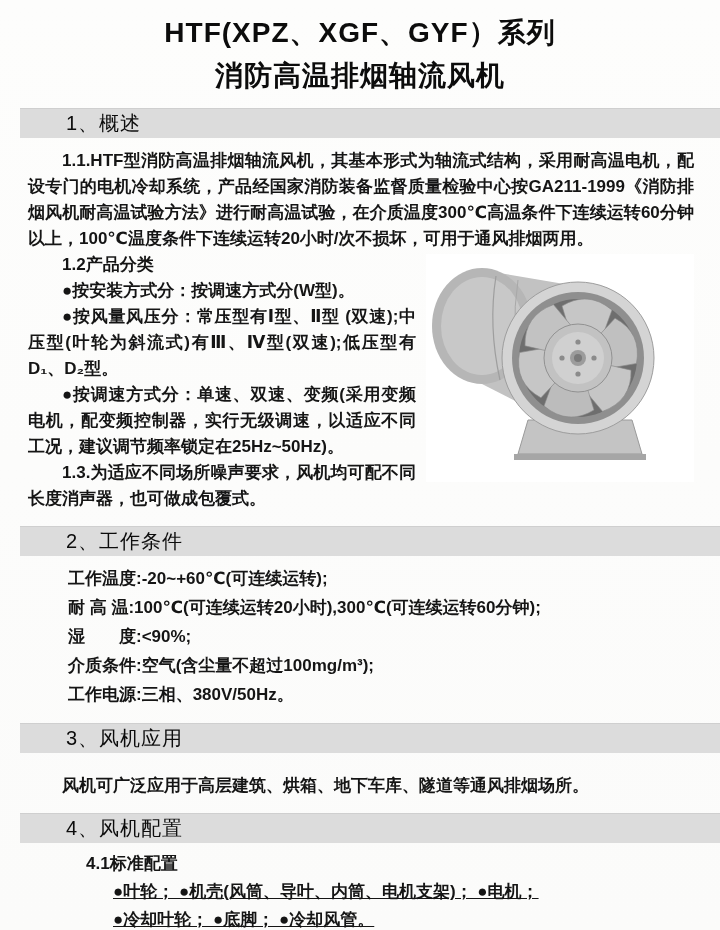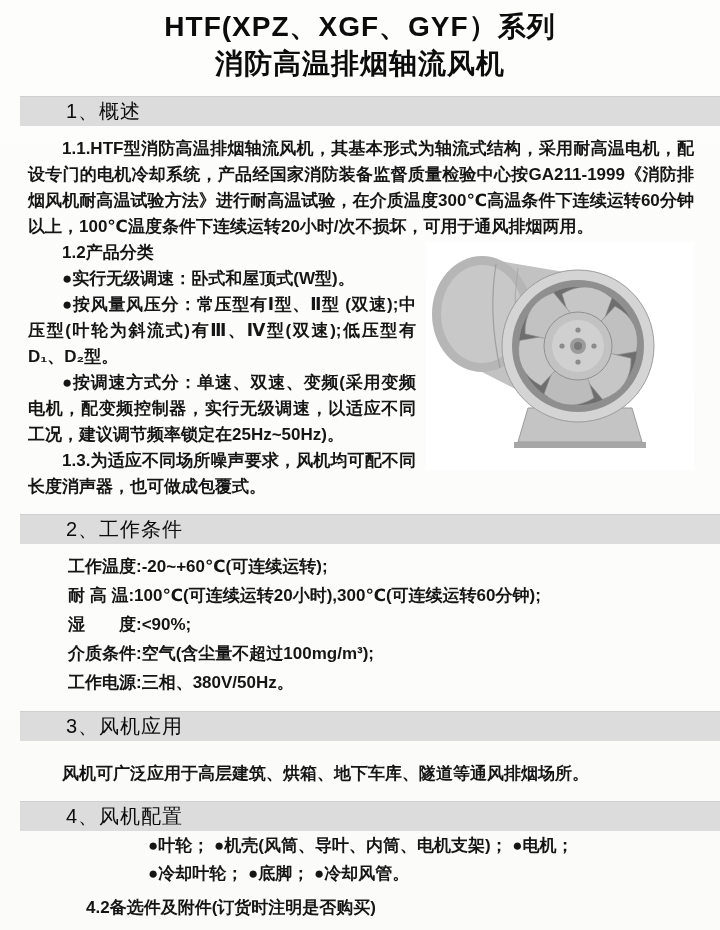--- a/index.html
+++ b/index.html
@@ -11,21 +11,21 @@
     overflow:hidden;
   }
   .page{
     width:720px;height:930px;
     background:linear-gradient(180deg,#fdfdfc 0%,#fbfbfa 100%);
     box-sizing:border-box;
     position:relative;
   }
   .titles{padding-top:8px;text-align:center;}
   .title{
-    margin:0;
+    margin:6px;
     font-size:28px;
     font-weight:bold;
     line-height:37px;
     letter-spacing:1px;
     color:#0c0c0c;
     text-align:center;
   }
   .section-bar{
     margin:14px 0 0 20px;
     width:700px;
@@ -72,21 +72,21 @@
   }
   .cond-list li{
     font-size:17px;
     font-weight:bold;
     line-height:29px;
     color:#151515;
     white-space:nowrap;
   }
   .app-text{margin-top:20px;}
   .sub-head{margin-left:58px;margin-top:8px;}
-  .config-line{margin-left:120px;margin-top:2px;text-indent:0;}
+  .config-line{margin-left:85px;margin-top:2px;text-indent:0;text-decoration:underline;}
   .clearfix::after{content:"";display:block;clear:both;}
 </style>
 </head>
 <body>
 
 <div class="page">
 
   <div class="titles">
     <h1 class="title">HTF(XPZ、XGF、GYF）系列</h1>
     <h1 class="title">消防高温排烟轴流风机</h1>
@@ -128,21 +128,21 @@
           <circle cx="152" cy="104" r="26" fill="#d0d0d0"></circle>
           <circle cx="152" cy="104" r="8" fill="#9c9c9c"></circle>
           <circle cx="152" cy="104" r="4" fill="#7a7a7a"></circle>
           <circle cx="152" cy="88" r="2.6" fill="#8b8b8b"></circle>
           <circle cx="152" cy="120" r="2.6" fill="#8b8b8b"></circle>
           <circle cx="136" cy="104" r="2.6" fill="#8b8b8b"></circle>
           <circle cx="168" cy="104" r="2.6" fill="#8b8b8b"></circle>
         </svg>
       </div>
       <p class="body-text ind mt6">1.2产品分类</p>
-      <p class="body-text ind">●实行无级调速：卧式和屋顶式(W型)。</p>
+      <p class="body-text ind">●按安装方式分：按调速方式分(W型)。</p>
       <p class="body-text ind">●按风量风压分：常压型有Ⅰ型、Ⅱ型 (双速);中压型(叶轮为斜流式)有Ⅲ、Ⅳ型(双速);低压型有D₁、D₂型。</p>
       <p class="body-text ind">●按调速方式分：单速、双速、变频(采用变频电机，配变频控制器，实行无级调速，以适应不同工况，建议调节频率锁定在25Hz~50Hz)。</p>
       <p class="body-text ind">1.3.为适应不同场所噪声要求，风机均可配不同长度消声器，也可做成包覆式。</p>
     </div>
   </div>
 
   <div class="section-bar">
     <span class="bar-text">2、工作条件</span>
   </div>
   <ul class="cond-list">
@@ -157,19 +157,20 @@
     <span class="bar-text">3、风机应用</span>
   </div>
   <div class="content">
     <p class="body-text ind app-text">风机可广泛应用于高层建筑、烘箱、地下车库、隧道等通风排烟场所。</p>
   </div>
 
   <div class="section-bar">
     <span class="bar-text">4、风机配置</span>
   </div>
   <div class="content">
+    <p class="body-text sub-head">4.1标准配置</p>
     <p class="body-text config-line">●叶轮； ●机壳(风筒、导叶、内筒、电机支架)； ●电机；</p>
     <p class="body-text config-line">●冷却叶轮； ●底脚； ●冷却风管。</p>
     <p class="body-text sub-head">4.2备选件及附件(订货时注明是否购买)</p>
 
   </div>
 
 </div>
 
 </body></html>

